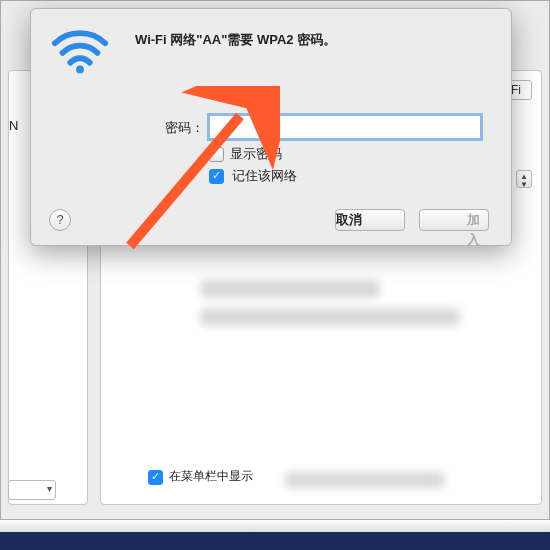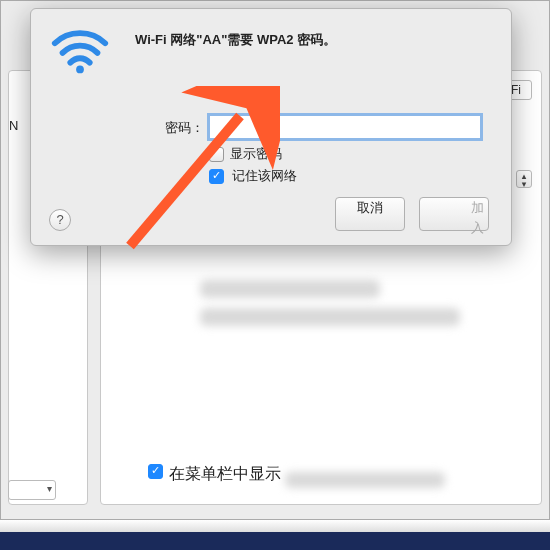--- a/index.html
+++ b/index.html
@@ -192,48 +192,48 @@
       border-radius: 50%;
       background: linear-gradient(#fff,#e8e8e8);
       font-size: 13px;
       color: #555;
       text-align: center;
       line-height: 20px;
     }
     .btn {
       position: absolute;
       bottom: 14px;
-      height: 34px;
+      height: 22px;
       width: 70px;
       border: 1px solid #b0b0b0;
       border-radius: 4px;
       background: linear-gradient(#fdfdfd,#e8e8e8);
       font-size: 13px;
       color: #222;
-      text-align: center;
       line-height: 20px;
+      font-weight: bold;
     }
     .btn.cancel { right: 106px; }
     .btn.join { right: 22px; color: #aaa; padding-left: 47px; }
     .arrow {
       position: absolute;
       top: 86px;
       left: 110px;
       width: 170px;
       height: 170px;
       pointer-events: none;
     }
     .menubar-check {
       position: absolute;
       bottom: 65px;
       left: 148px;
       display: flex;
-      align-items: flex-start;
+      align-items: flex-end;
       gap: 6px;
-      font-size: 16px;
+      font-size: 12px;
       color: #222;
     }
     .blur1 {
       position: absolute;
       top: 280px;
       left: 200px;
       width: 180px;
       height: 18px;
       background: #d9d9d9;
       filter: blur(4px);

